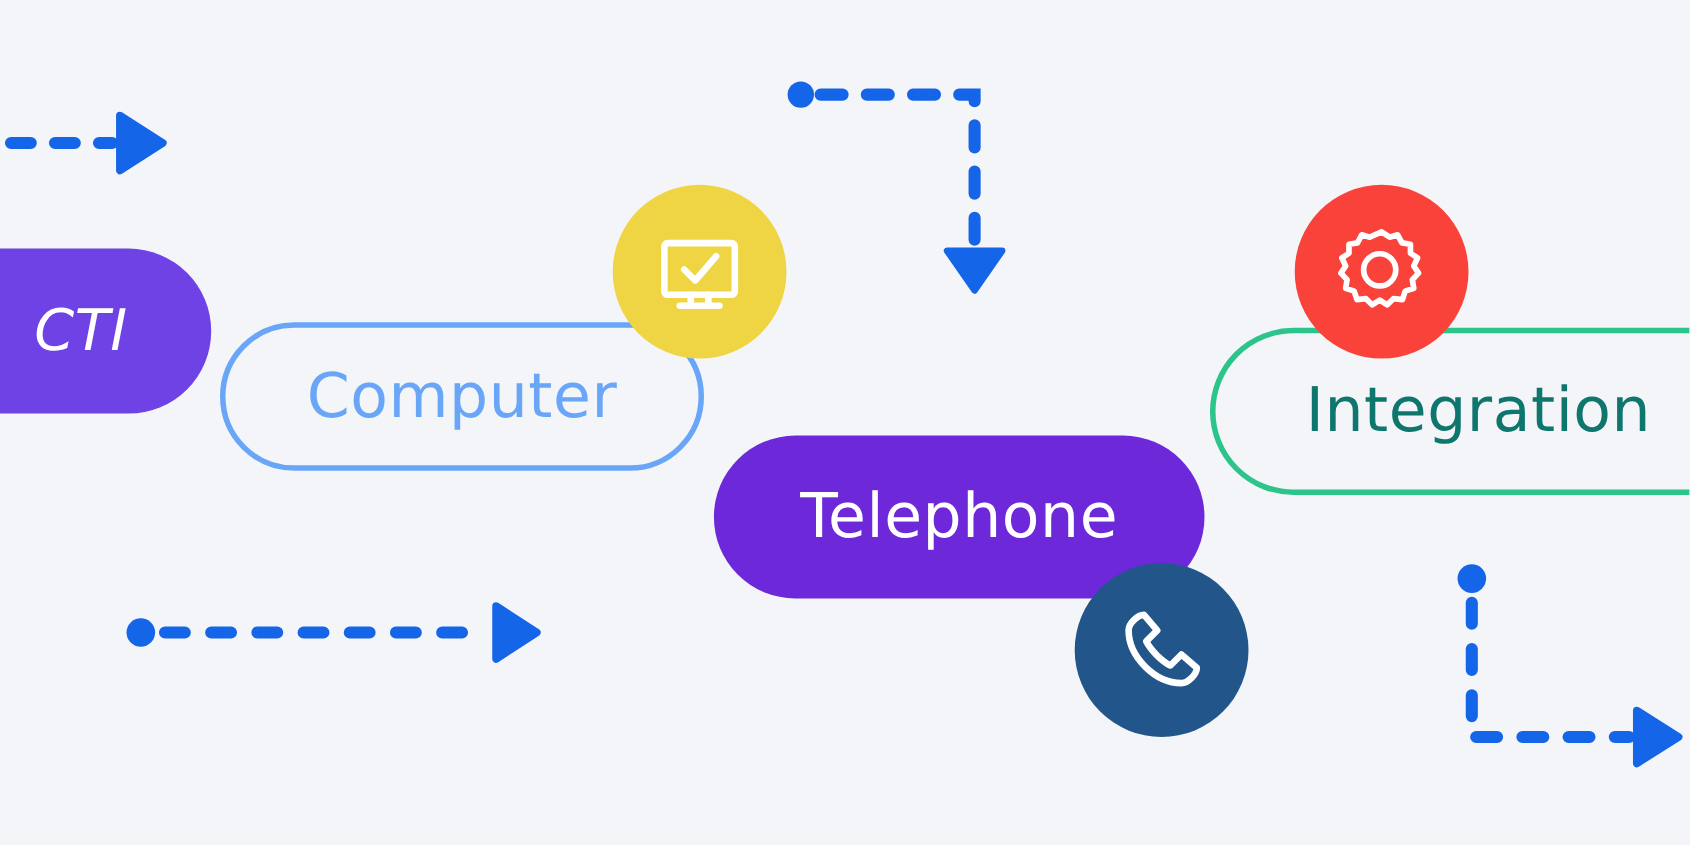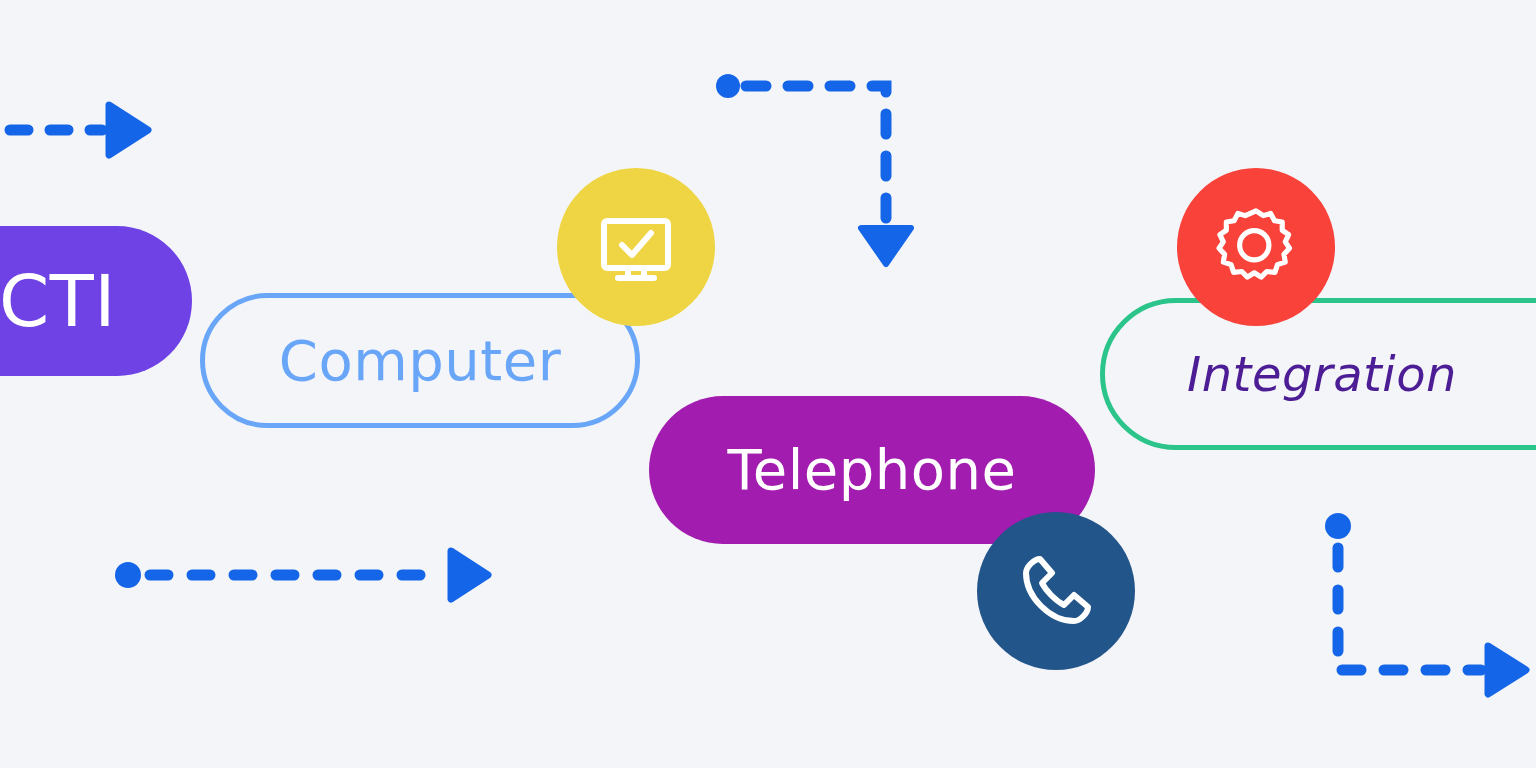--- a/index.html
+++ b/index.html
@@ -37,21 +37,22 @@
     left: -120px;
     top: 226px;
     width: 312px;
     height: 150px;
     background: #6f42e5;
     justify-content: flex-end;
     padding-right: 76px;
   }
   #pill-cti .pill-label {
     color: #ffffff;
-    font-size: 72px;
+    font-size: 52px;
+    font-style: italic;
   }
 
   
   #pill-computer {
     left: 200px;
     top: 293px;
     width: 440px;
     height: 135px;
     background: transparent;
     border: 5px solid #6aa6f8;
@@ -60,42 +61,41 @@
     color: #6aa6f8;
     font-size: 56px;
   }
 
   
   #pill-telephone {
     left: 649px;
     top: 396px;
     width: 446px;
     height: 148px;
-    background: #a21caf;
+    background: #6d28d9;
   }
   #pill-telephone .pill-label {
     color: #ffffff;
     font-size: 56px;
   }
 
   
   #pill-integration {
     left: 1100px;
     top: 298px;
     width: 520px;
     height: 152px;
     background: transparent;
     border: 5px solid #2bc48a;
     justify-content: flex-start;
     padding-left: 82px;
   }
   #pill-integration .pill-label {
-    color: #4c1d95;
-    font-size: 48px;
-    font-style: italic;
+    color: #0f766e;
+    font-size: 56px;
   }
 
   
   .badge {
     position: absolute;
     border-radius: 50%;
     display: flex;
     align-items: center;
     justify-content: center;
   }

